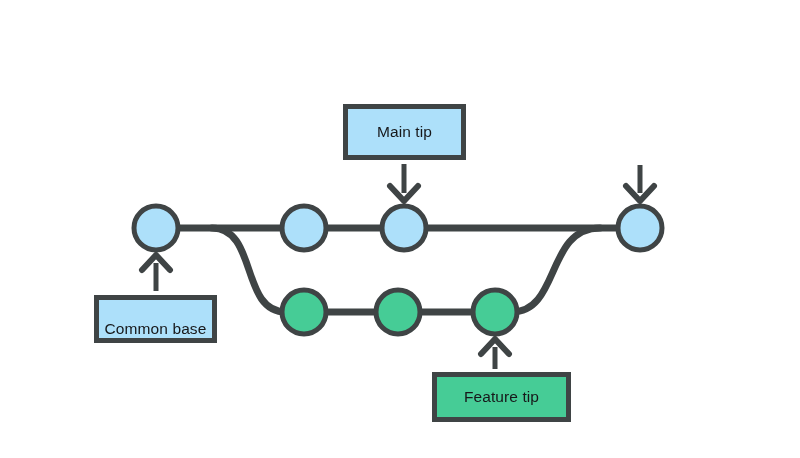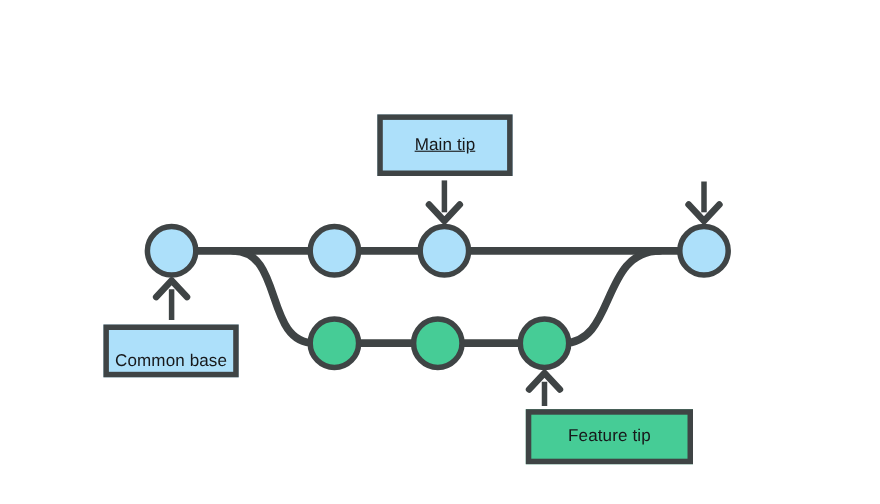--- a/index.html
+++ b/index.html
@@ -37,30 +37,30 @@
     color: #17181a;
     font-size: 15.5px;
     line-height: 1.25;
     letter-spacing: 0.1px;
     font-family: "Liberation Sans", sans-serif;
   }
   .callout-blue { background: #ade0fa; }
   .callout-green { background: #46cc96; }
 
   .callout-main-tip {
-    left: 343px; top: 104px; width: 123px; height: 56px; text-decoration: underline;
+    left: 343px; top: 104px; width: 123px; height: 56px;
   }
   .callout-new-merge {
     left: 578px; top: 105px; width: 123px; height: 56px;
   }
   .callout-common-base {
     left: 94px; top: 295px; width: 123px; height: 48px; align-items: flex-end;
   }
   .callout-feature-tip {
-    left: 432px; top: 372px; width: 152px; height: 50px; margin-left: 46px;
+    left: 432px; top: 372px; width: 139px; height: 50px;
   }
 </style>
 </head>
 <body>
 
 <div id="diagram-root">
 
   <svg id="graph-svg" viewBox="0 0 800 458">
 
     <line x1="156" y1="228" x2="304" y2="228" stroke="#3f4445" stroke-width="7" stroke-linecap="butt"></line>

